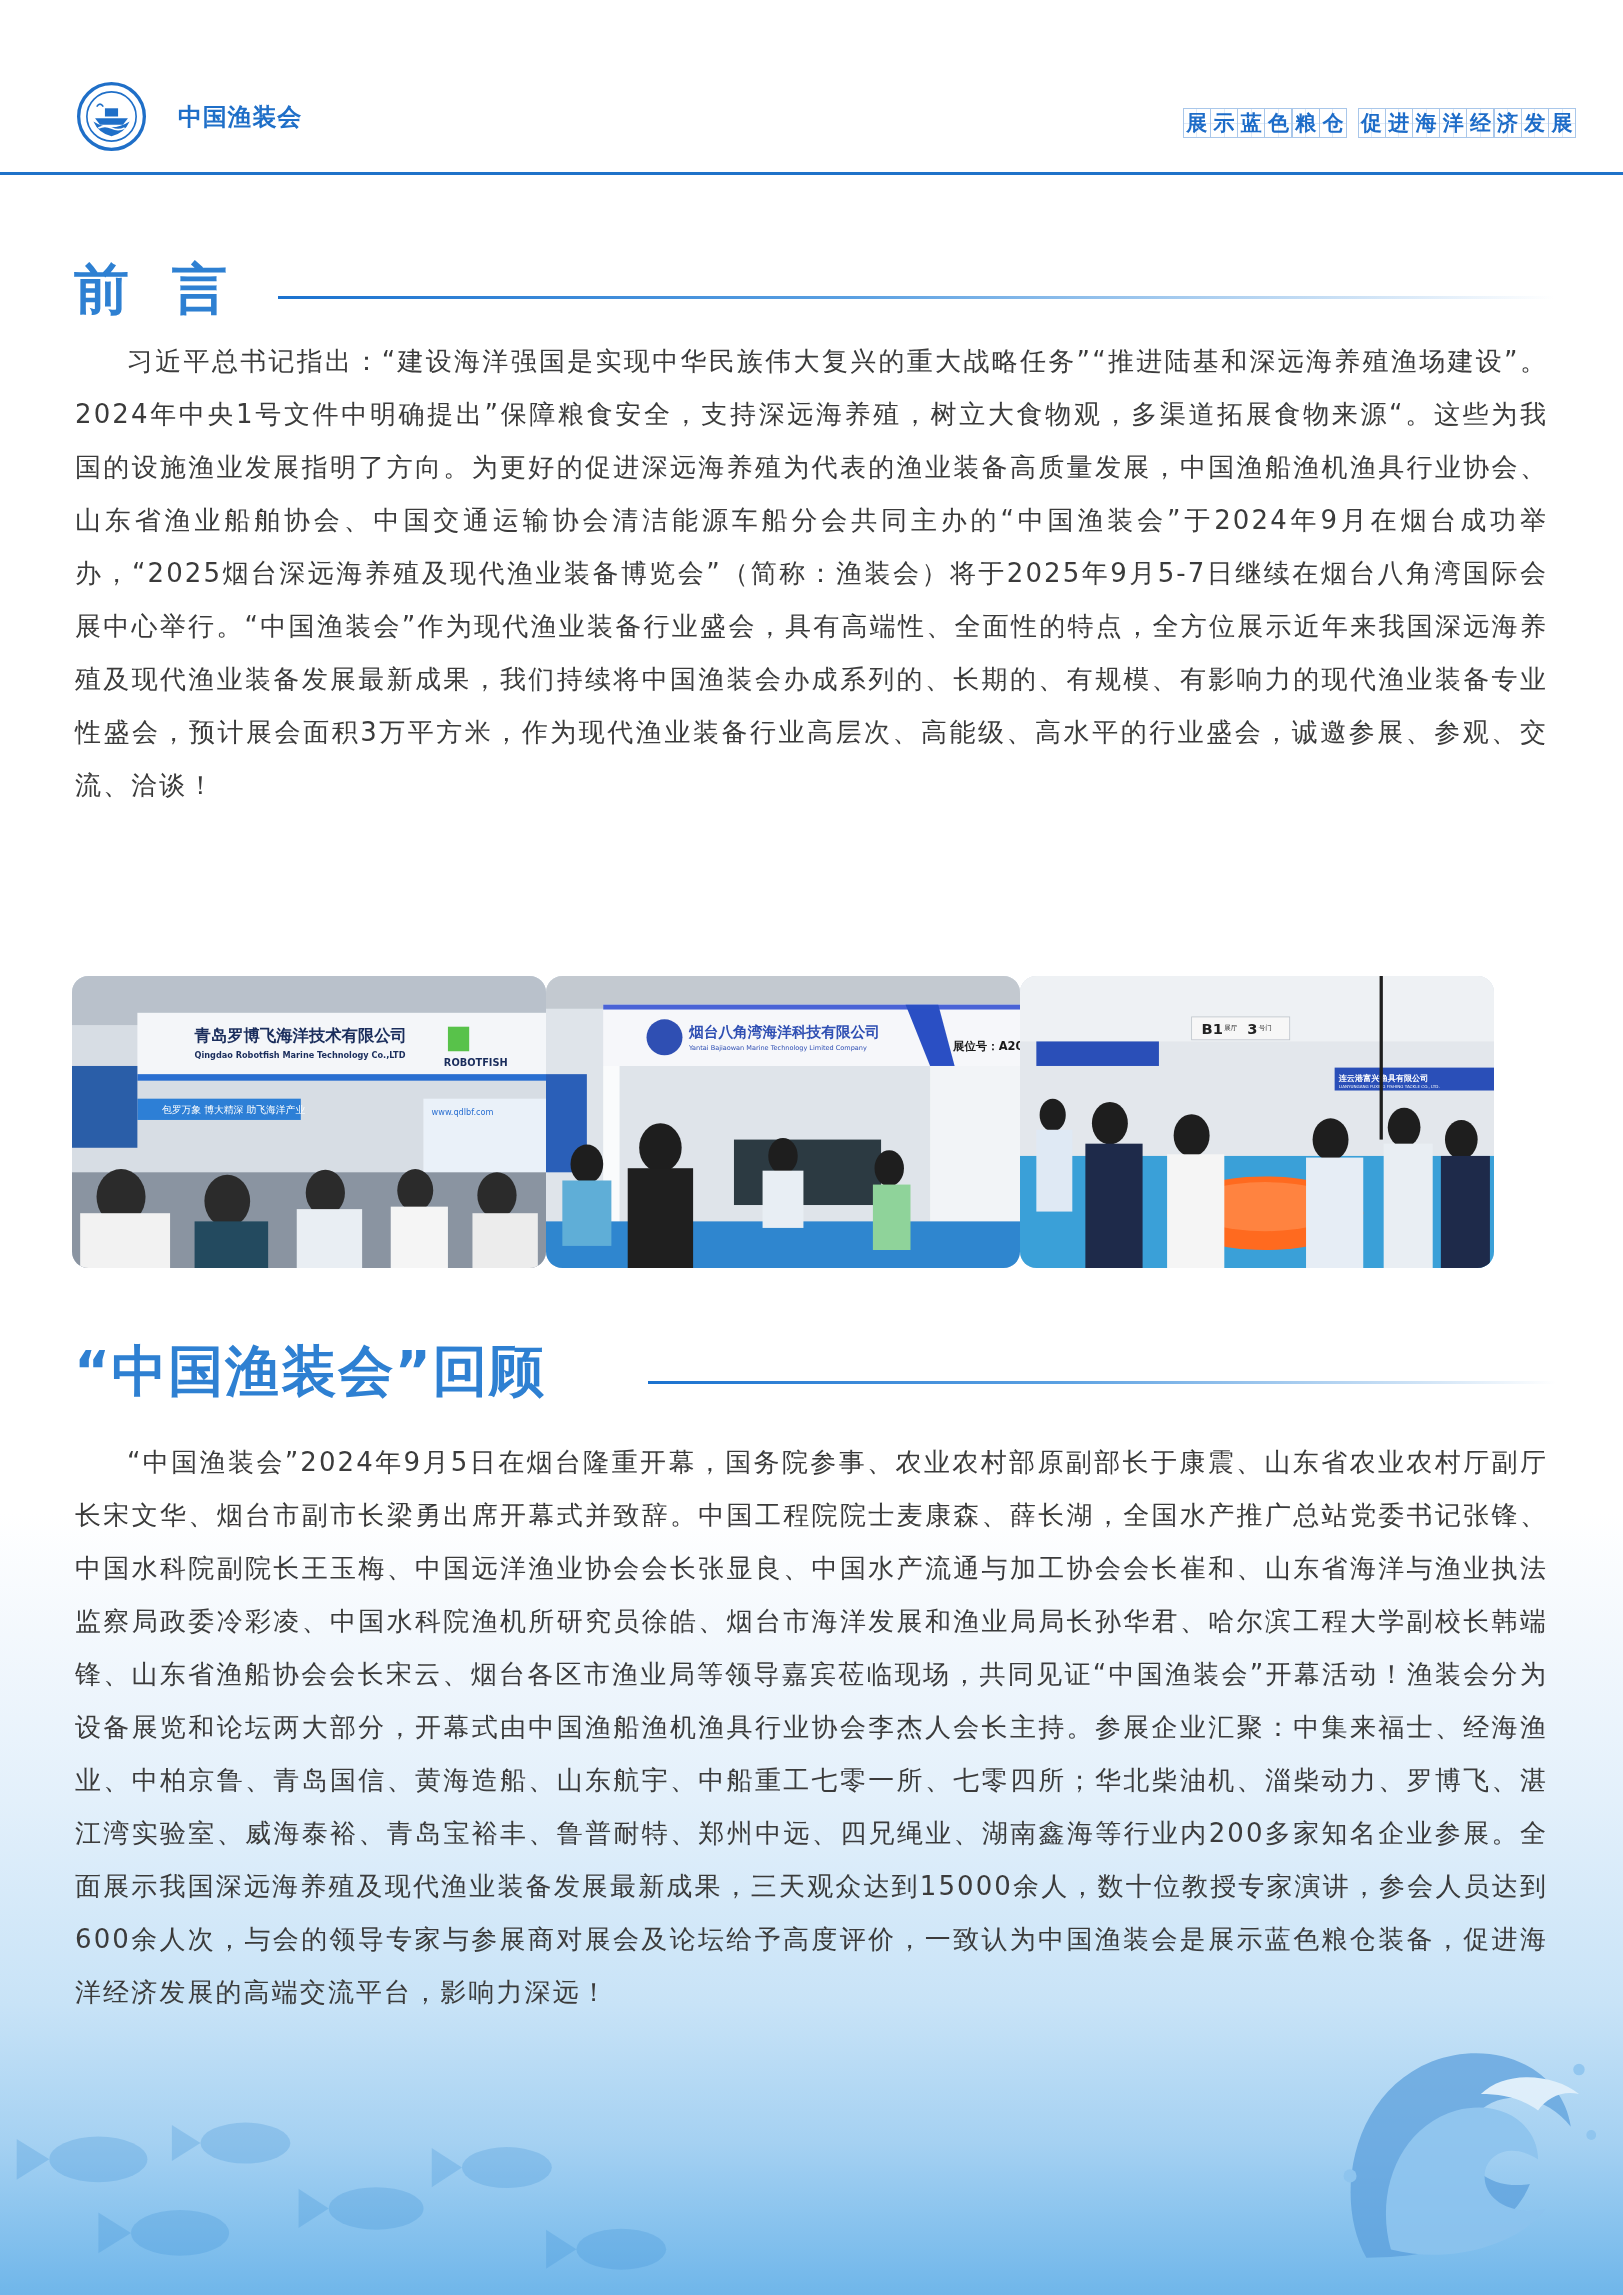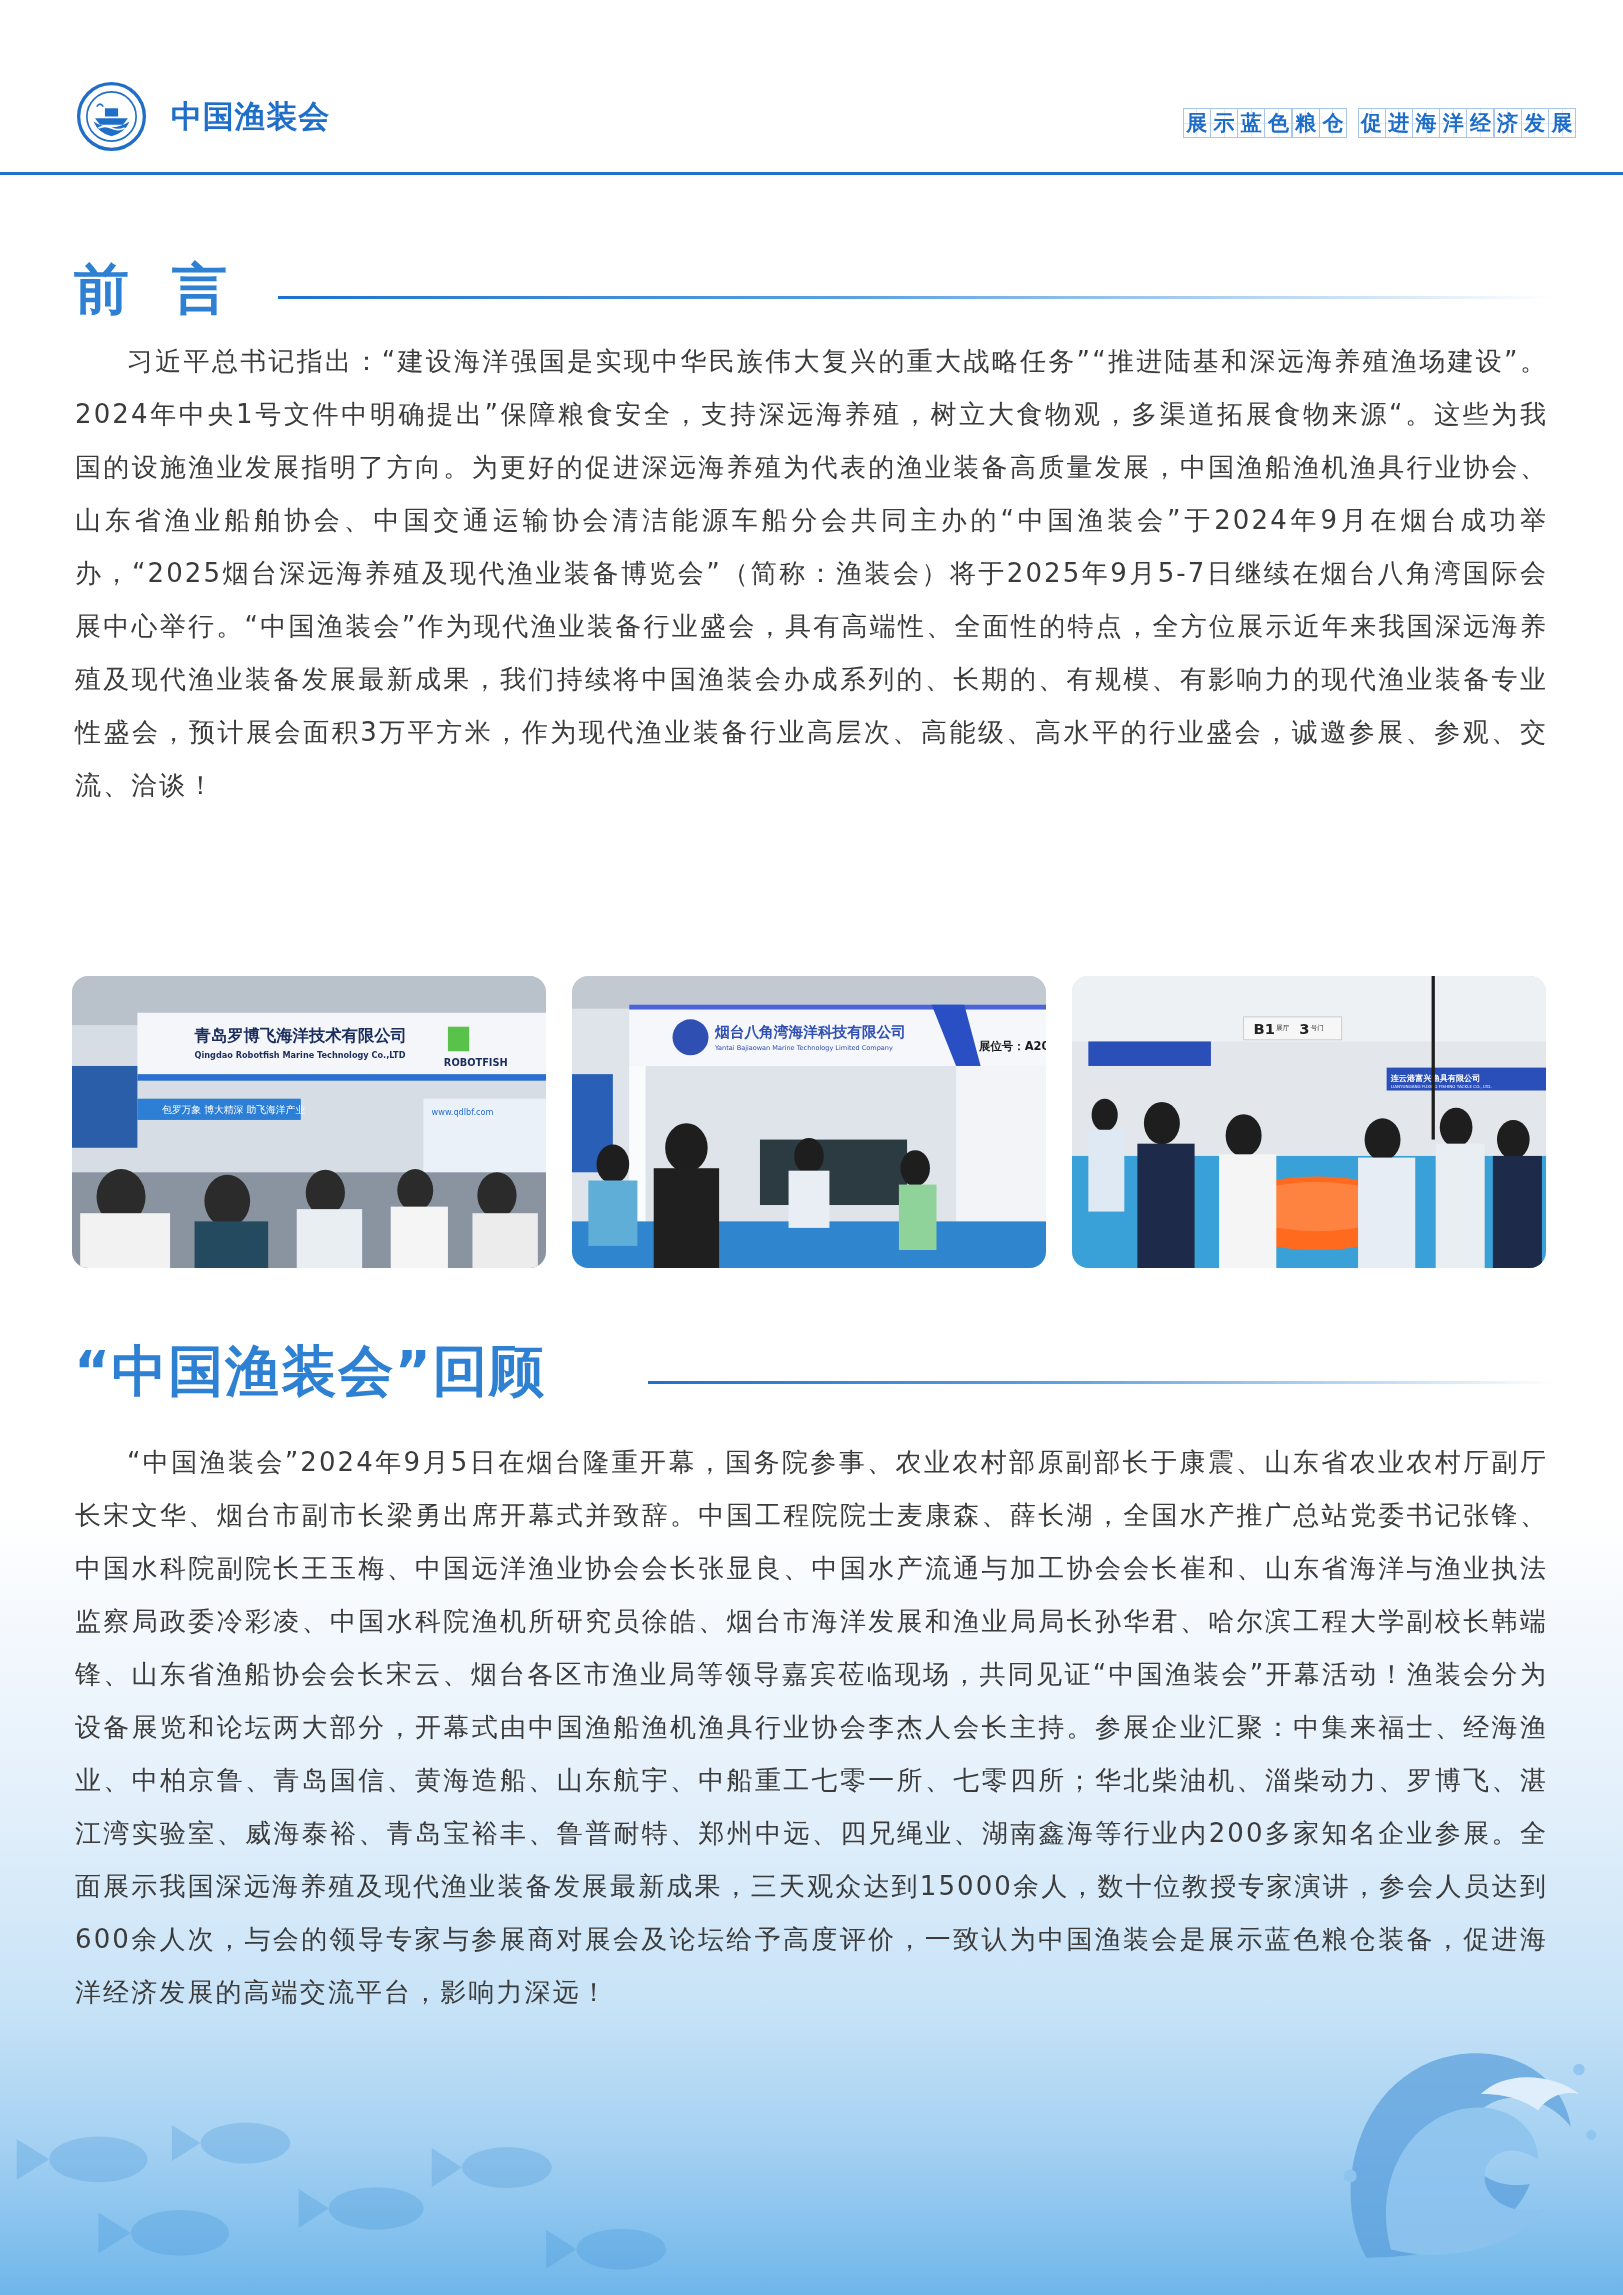--- a/index.html
+++ b/index.html
@@ -11,21 +11,21 @@
     background: linear-gradient(to bottom,
       #ffffff 0px, #ffffff 1513px,
       #f3f8fd 1636px, #e3f0fb 1800px,
       #c8e3f7 2004px, #a5d1f2 2143px, #6fb6ea 2295px);
   }
 
   
   .header { position: absolute; left: 0; top: 0; width: 1623px; height: 175px; }
   .logo-wrap { position: absolute; left: 77px; top: 82px; display: flex; align-items: center; }
   .logo-badge { width: 69px; height: 69px; }
-  .logo-text { margin-left: 25px; font-size: 31px; font-weight: bold; color: #1f6fc8; letter-spacing: 0.8px; }
+  .logo-text { margin-left: 32px; font-size: 24px; font-weight: bold; color: #1f6fc8; letter-spacing: 0.8px; }
   .slogan { position: absolute; right: 47px; top: 108px; display: flex; }
   .slogan-group { display: flex; }
   .slogan-group + .slogan-group { margin-left: 11.5px; }
   .slogan-cell {
     width: 28px; height: 30px; border: 0.8px solid #a9c7ea; margin-left: -0.8px;
     display: flex; align-items: center; justify-content: center;
     font-family: "DejaVu Serif", "Liberation Serif", serif;
     font-weight: bold; font-size: 21px; color: #1d6cc8;
     background:
       linear-gradient(#d6e4f5, #d6e4f5) center/0.8px 100% no-repeat,
@@ -42,21 +42,21 @@
   }
 
   
   .para {
     position: absolute; left: 75px; width: 1473px;
     font-size: 26px; line-height: 53px; color: #3b3b3b;
     text-align: justify; text-indent: 2em; letter-spacing: 2.1px;
   }
 
   
-  .photos { position: absolute; left: 72px; top: 976px; display: flex; gap: 26px; }
+  .photos { position: absolute; left: 72px; top: 976px; display: flex; }
   .photo {
     width: 474px; height: 292px; border-radius: 16.4px; overflow: hidden; position: relative;
     background: #dfe8f2;
   }
   .photo svg { width: 100%; height: 100%; display: block; }
 
   
   .wave-deco { position: absolute; left: 1317px; top: 1996px; width: 295px; height: 278px; opacity: 0.85; }
   .fish-deco { position: absolute; left: 0; top: 2094px; width: 736px; height: 201px; opacity: 0.25; }
 </style>

